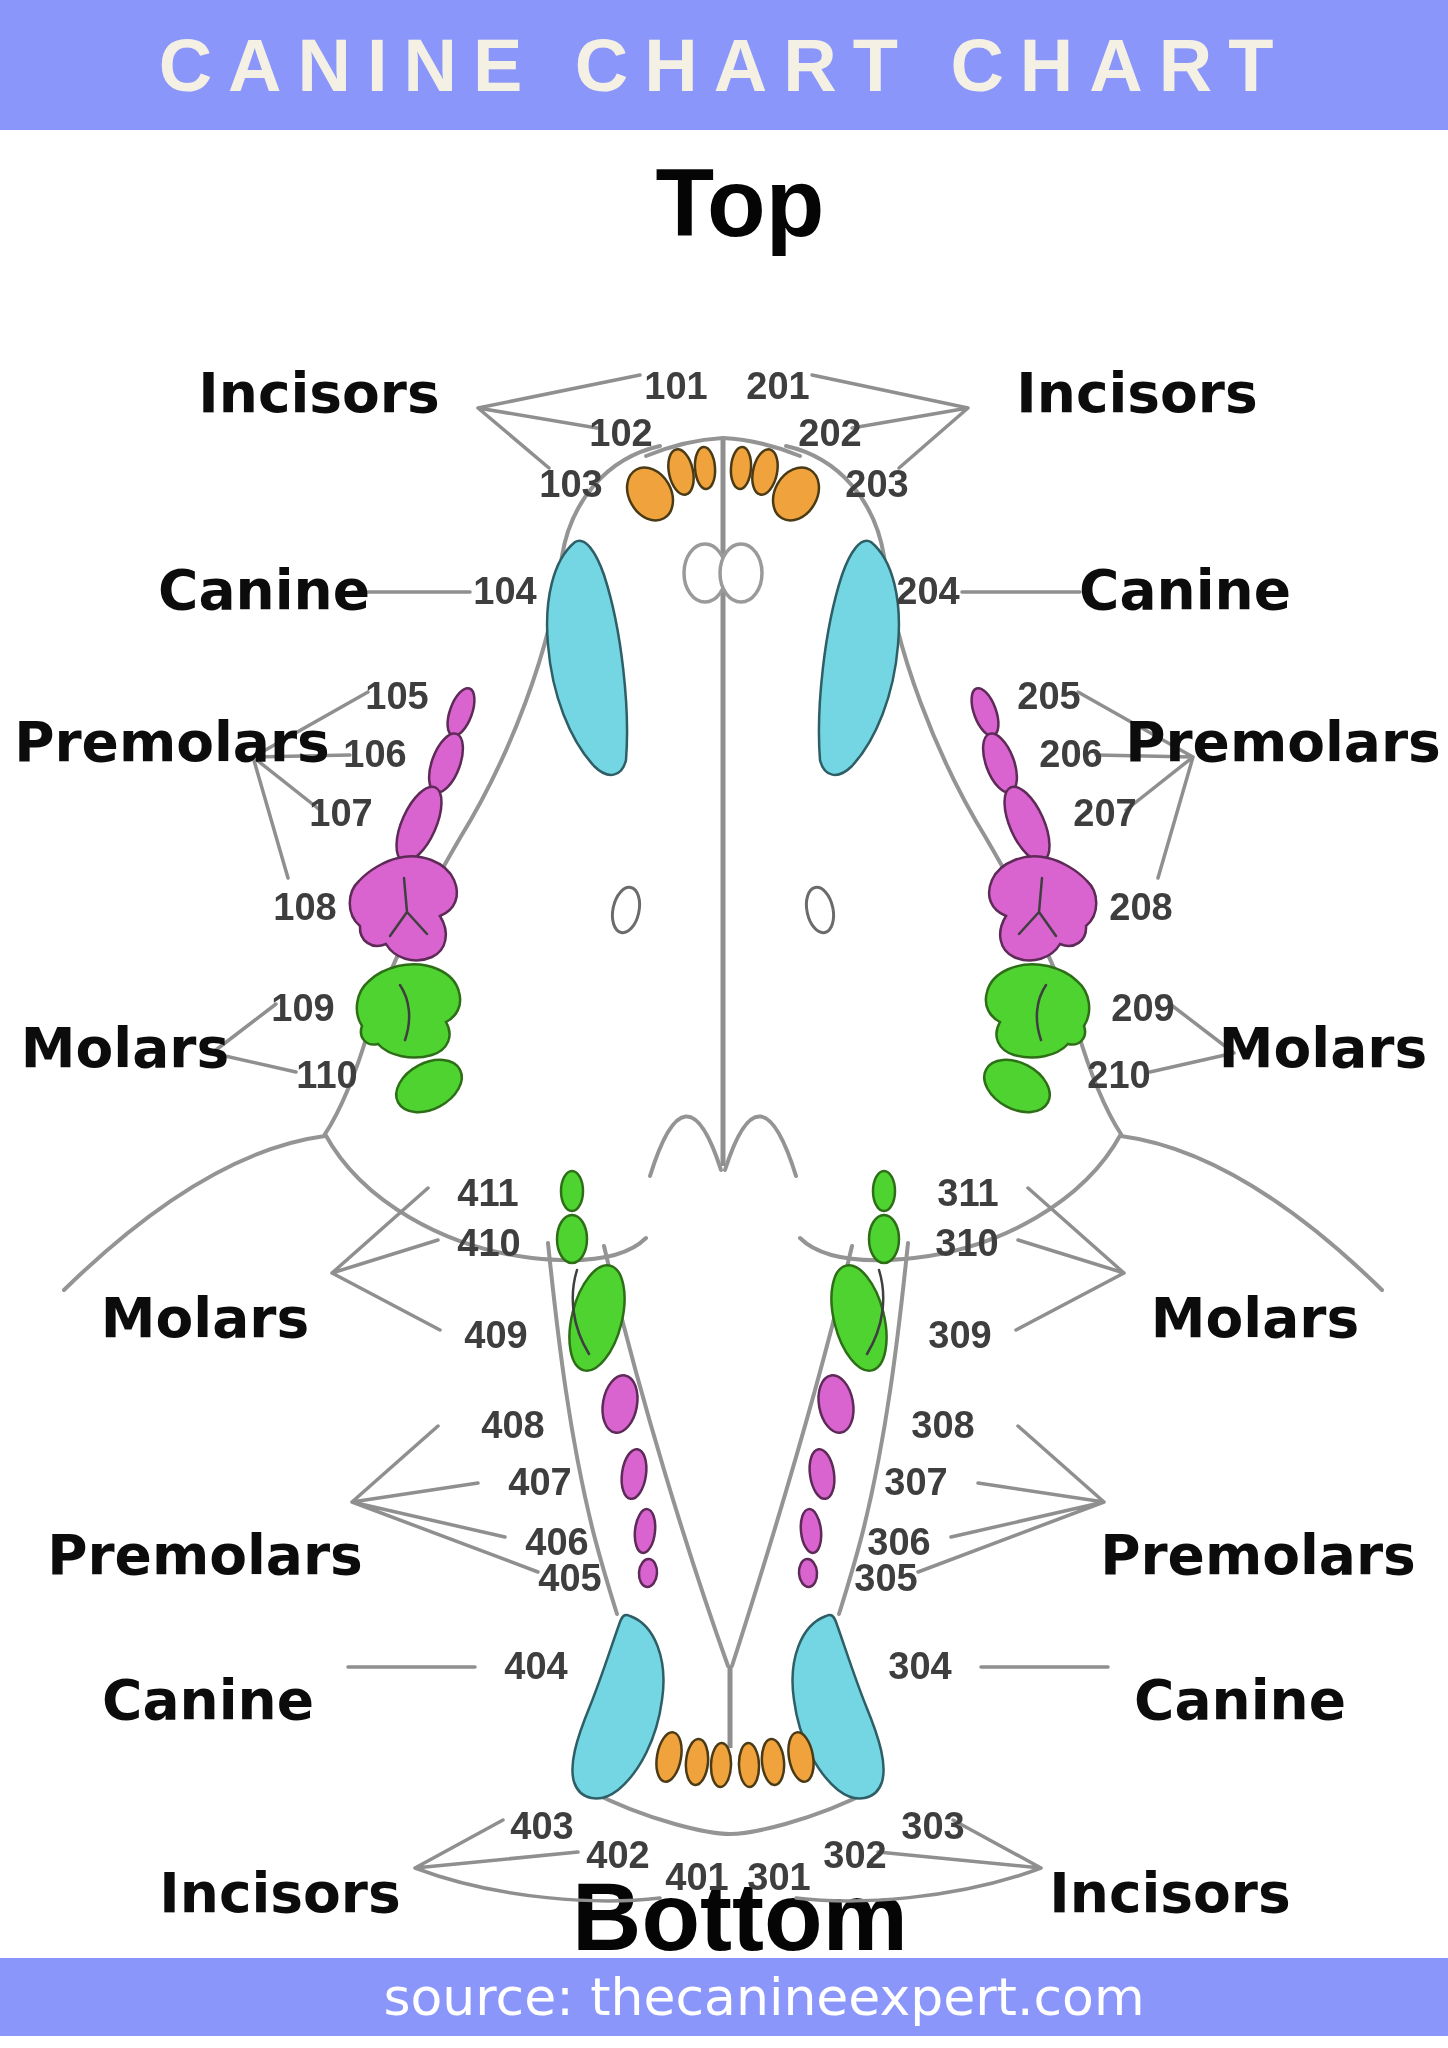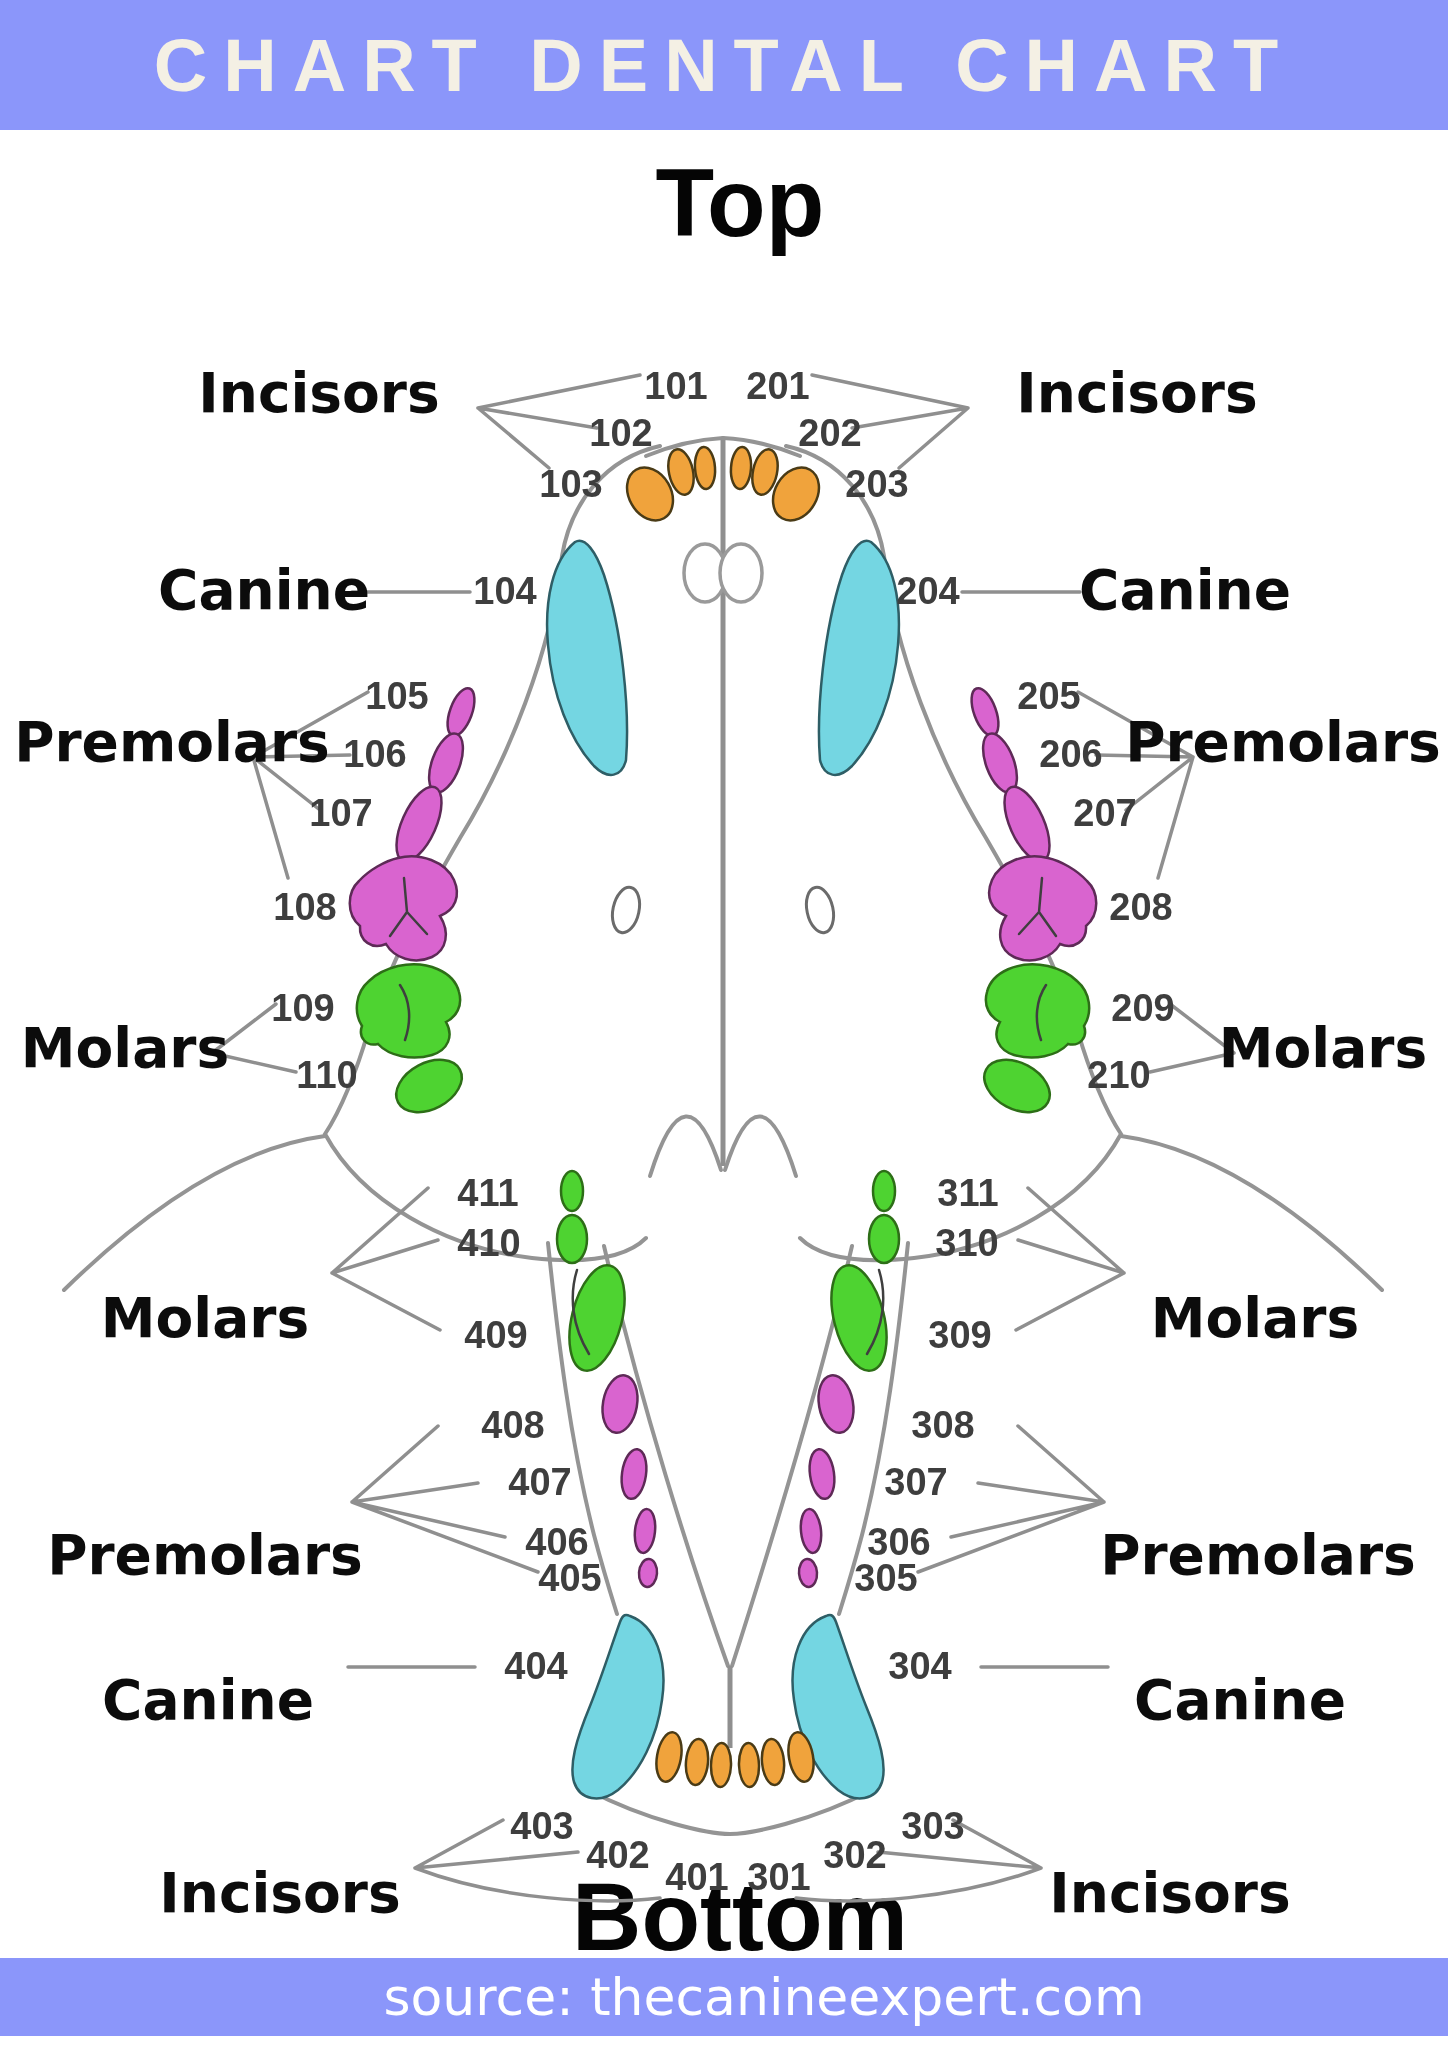--- a/index.html
+++ b/index.html
@@ -32,21 +32,21 @@
        fill:#3e3e3e;text-anchor:middle;}
   .glabel{font-family:"DejaVu Sans",sans-serif;font-size:55px;font-weight:bold;
           fill:#0c0c0c;text-anchor:middle;}
 </style>
 </head>
 <body>
 
 <div class="page">
 
   <header class="banner top">
-    <div class="banner-title">CHART DENTAL CHART</div>
+    <div class="banner-title">CANINE CHART CHART</div>
   </header>
 
   <div class="jaw-heading top">Top</div>
   <div class="jaw-heading bottom">Bottom</div>
 
   <svg class="diagram" width="1448" height="2048" viewBox="0 0 1448 2048" xmlns="http://www.w3.org/2000/svg">
 
     <g>
       <path class="centerline" d="M 723,440 L 723,1166"></path>
       <ellipse class="papilla" cx="705" cy="573" rx="21" ry="29"></ellipse>

